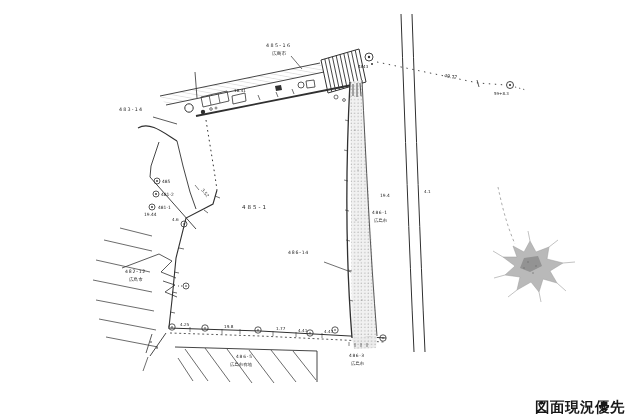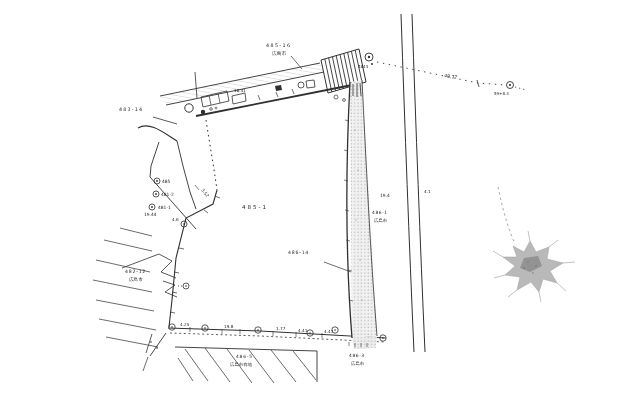--- a/index.html
+++ b/index.html
@@ -278,14 +278,15 @@
       <line x1="563" y1="263" x2="575" y2="262"></line>
           <line x1="557" y1="283" x2="566" y2="291"></line>
       <line x1="539" y1="292" x2="541" y2="302"></line>
           <line x1="517" y1="290" x2="508" y2="297"></line>
       <line x1="505" y1="275" x2="494" y2="278"></line>
           <line x1="503" y1="257" x2="493" y2="251"></line>
     </g>
   </g>
 </svg>
 
+<div class="stamp">図面現況優先</div>
 
 </div>
 
 </body></html>

